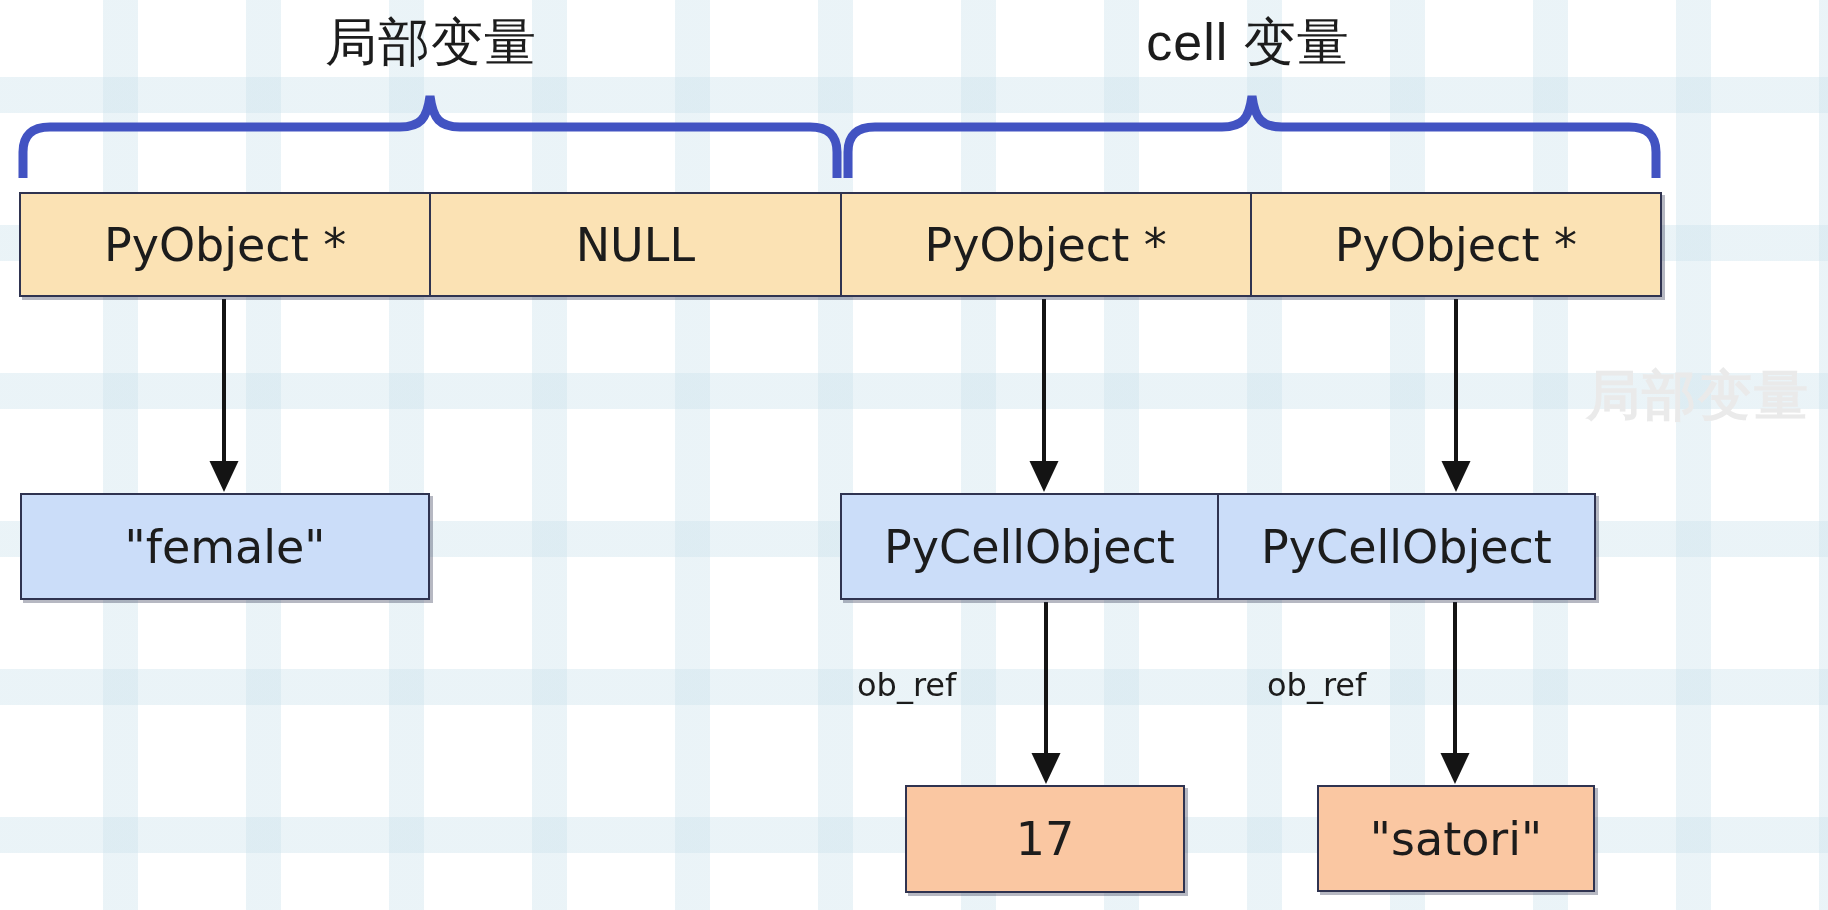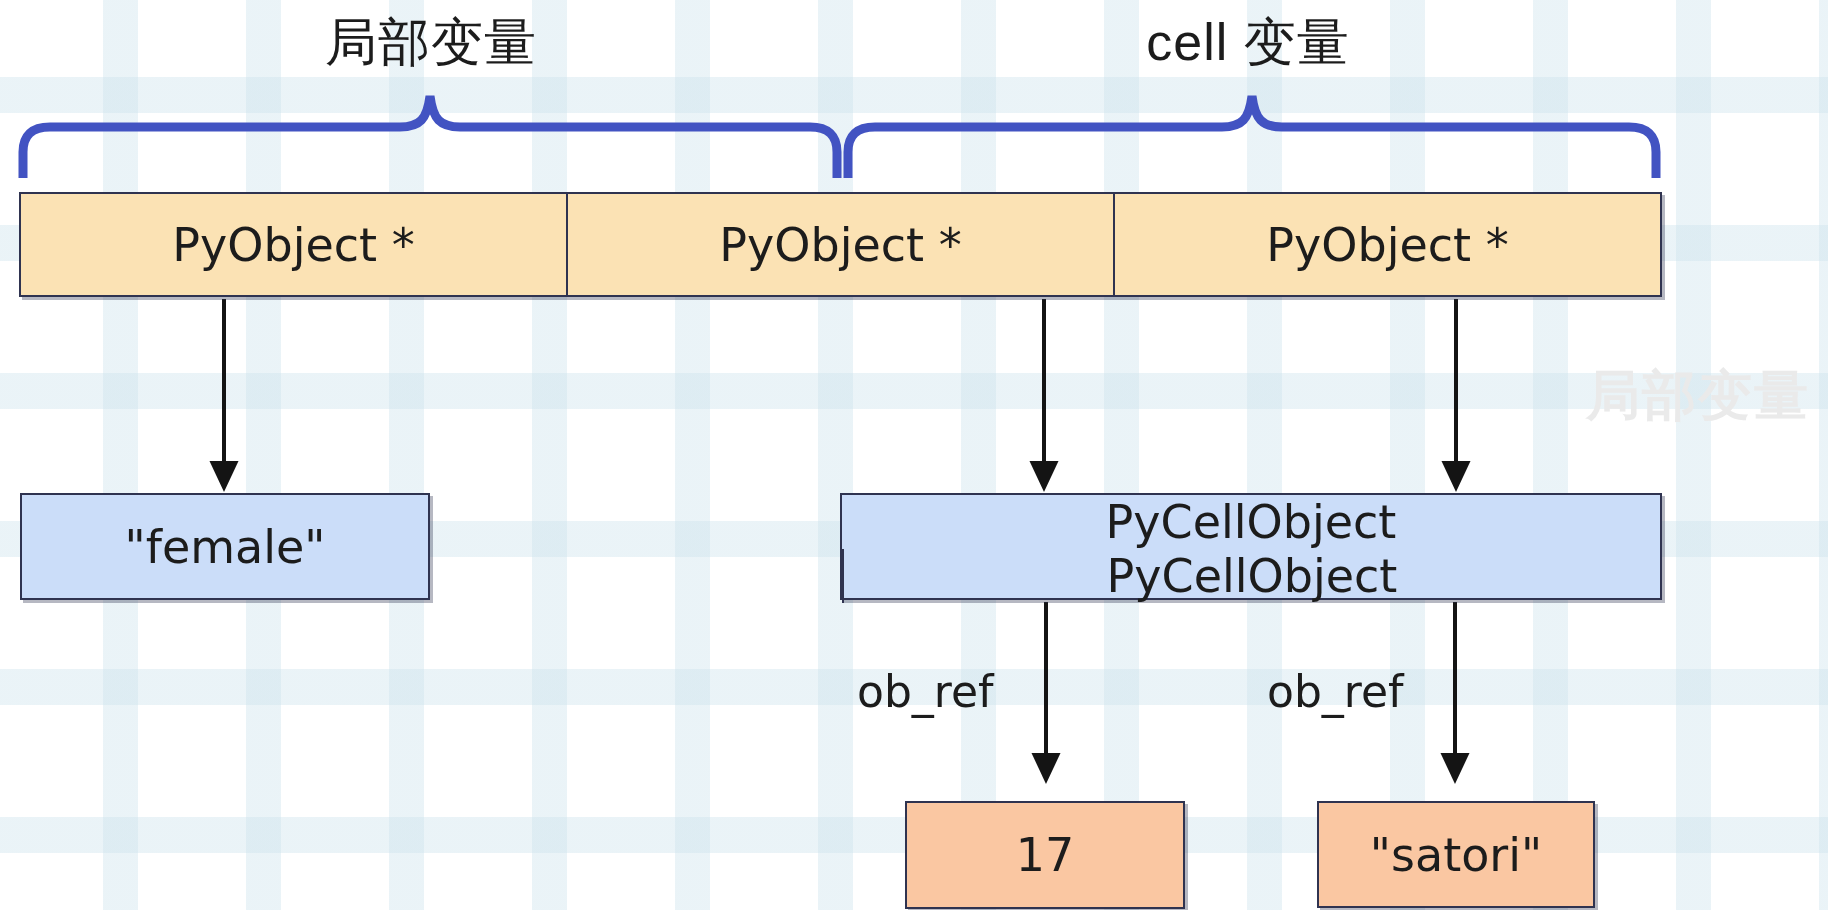--- a/index.html
+++ b/index.html
@@ -30,22 +30,22 @@
     border-left:2px solid var(--border);
   }
   .row .cell:first-child{border-left:none;}
   .box{
     box-sizing:border-box;border:2px solid var(--border);
     display:flex;align-items:center;justify-content:center;
     font-size:46px;white-space:nowrap;
     box-shadow:3px 3px 0 rgba(47,51,80,0.35);
   }
   .obj{background:var(--object_fill);}
-  .val{background:var(--value_fill);margin-top:16px;}
-  .field-label{font-size:44px;white-space:nowrap;}
+  .val{background:var(--value_fill);}
+  .field-label{font-size:32px;white-space:nowrap;}
   .watermark{
     font-family:"Liberation Sans", sans-serif;
     font-size:54px;font-weight:bold;letter-spacing:2px;
     color:var(--watermark);white-space:nowrap;
   }
   svg.overlay{position:absolute;left:0;top:0;pointer-events:none;}
   .brace{fill:none;stroke:var(--brace);stroke-width:9;}
   .arrow-line{stroke:var(--arrow);stroke-width:4;}
   .arrow-head{fill:var(--arrow);stroke:none;}
 </style>
@@ -70,27 +70,28 @@
 
   <line class="arrow-line" x1="1046" y1="602" x2="1046" y2="757"></line>
   <polygon class="arrow-head" points="1031.5,753 1060.5,753 1046,784"></polygon>
 
   <line class="arrow-line" x1="1455" y1="602" x2="1455" y2="757"></line>
   <polygon class="arrow-head" points="1440.5,753 1469.5,753 1455,784"></polygon>
 </svg>
 
 <div class="abs row" style="left:19px;top:192px;width:1643px;height:105px;">
   <div class="cell">PyObject *</div>
+  <div class="cell">NULL</div>
   <div class="cell">PyObject *</div>
   <div class="cell">PyObject *</div>
 </div>
 
 <div class="abs box obj" style="left:20px;top:493px;width:410px;height:107px;">"female"</div>
 
-<div class="abs row" style="left:840px;top:493px;width:822px;height:107px;background:var(--object_fill);flex-direction:column;">
+<div class="abs row" style="left:840px;top:493px;width:756px;height:107px;background:var(--object_fill);">
   <div class="cell">PyCellObject</div>
   <div class="cell">PyCellObject</div>
 </div>
 
 <div class="abs field-label" style="left:857px;top:666px;">ob_ref</div>
 <div class="abs field-label" style="left:1267px;top:666px;">ob_ref</div>
 
 <div class="abs box val" style="left:905px;top:785px;width:280px;height:108px;">17</div>
 <div class="abs box val" style="left:1317px;top:785px;width:278px;height:107px;">"satori"</div>
 

